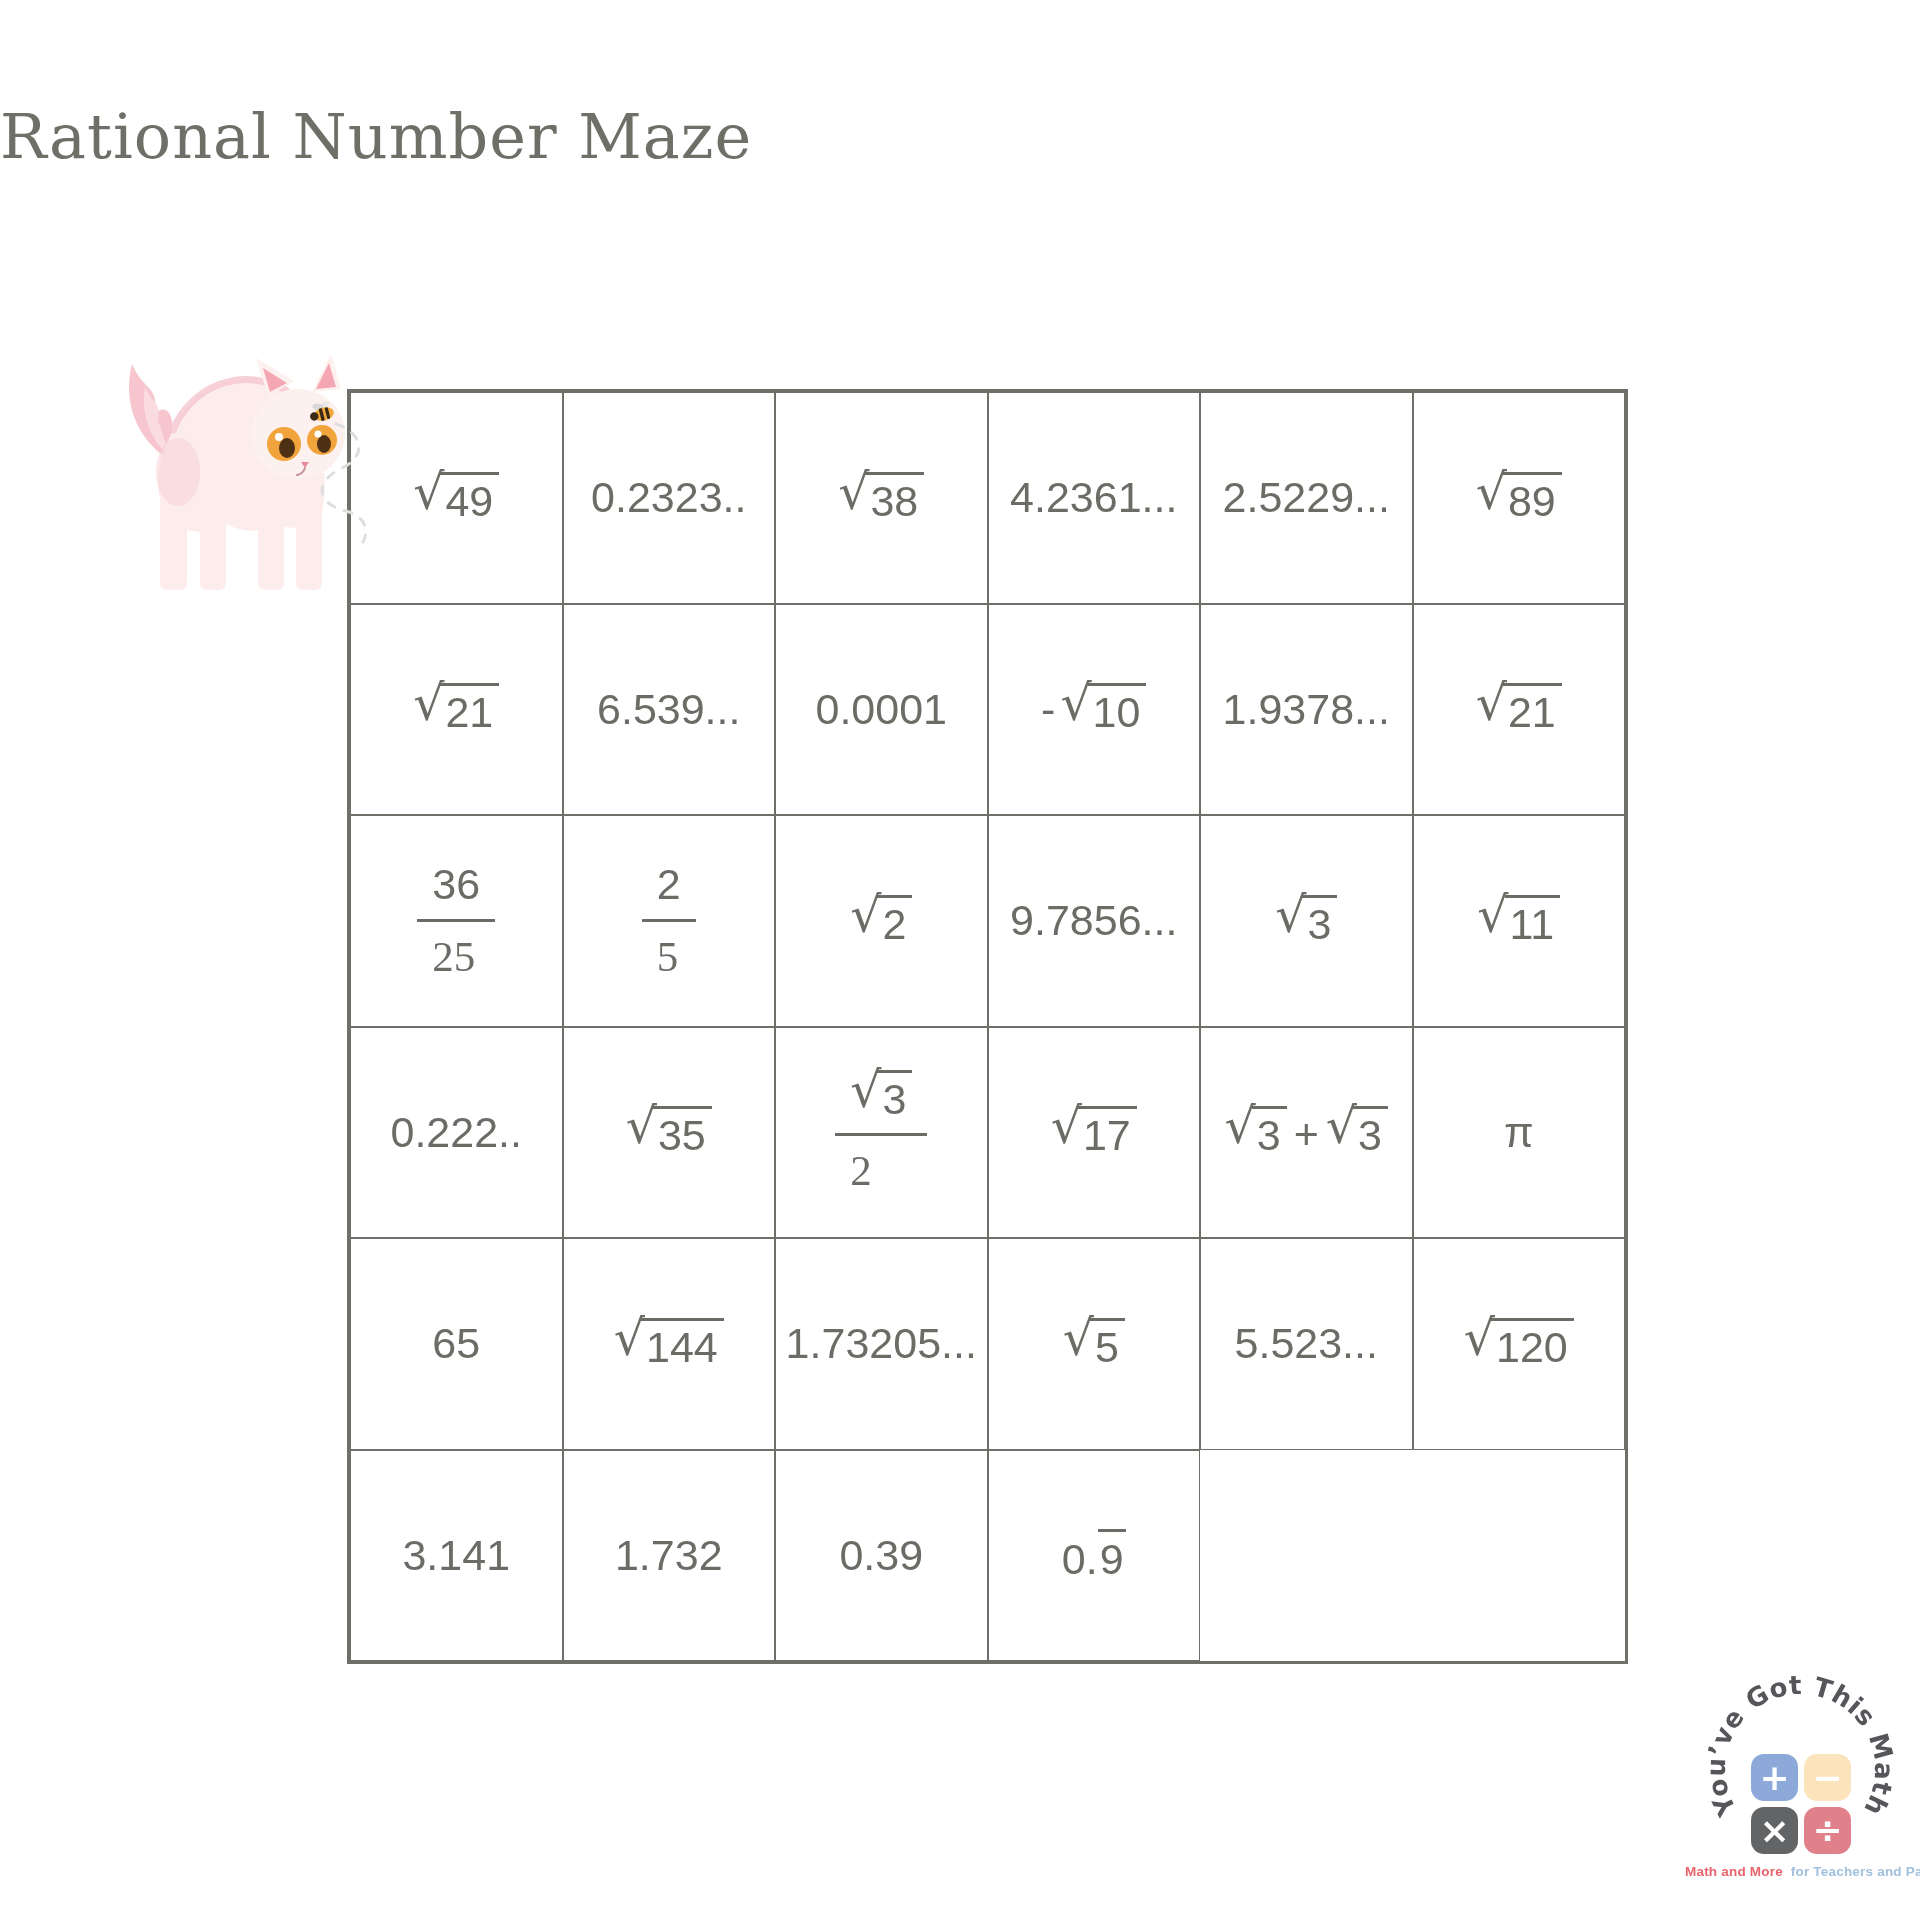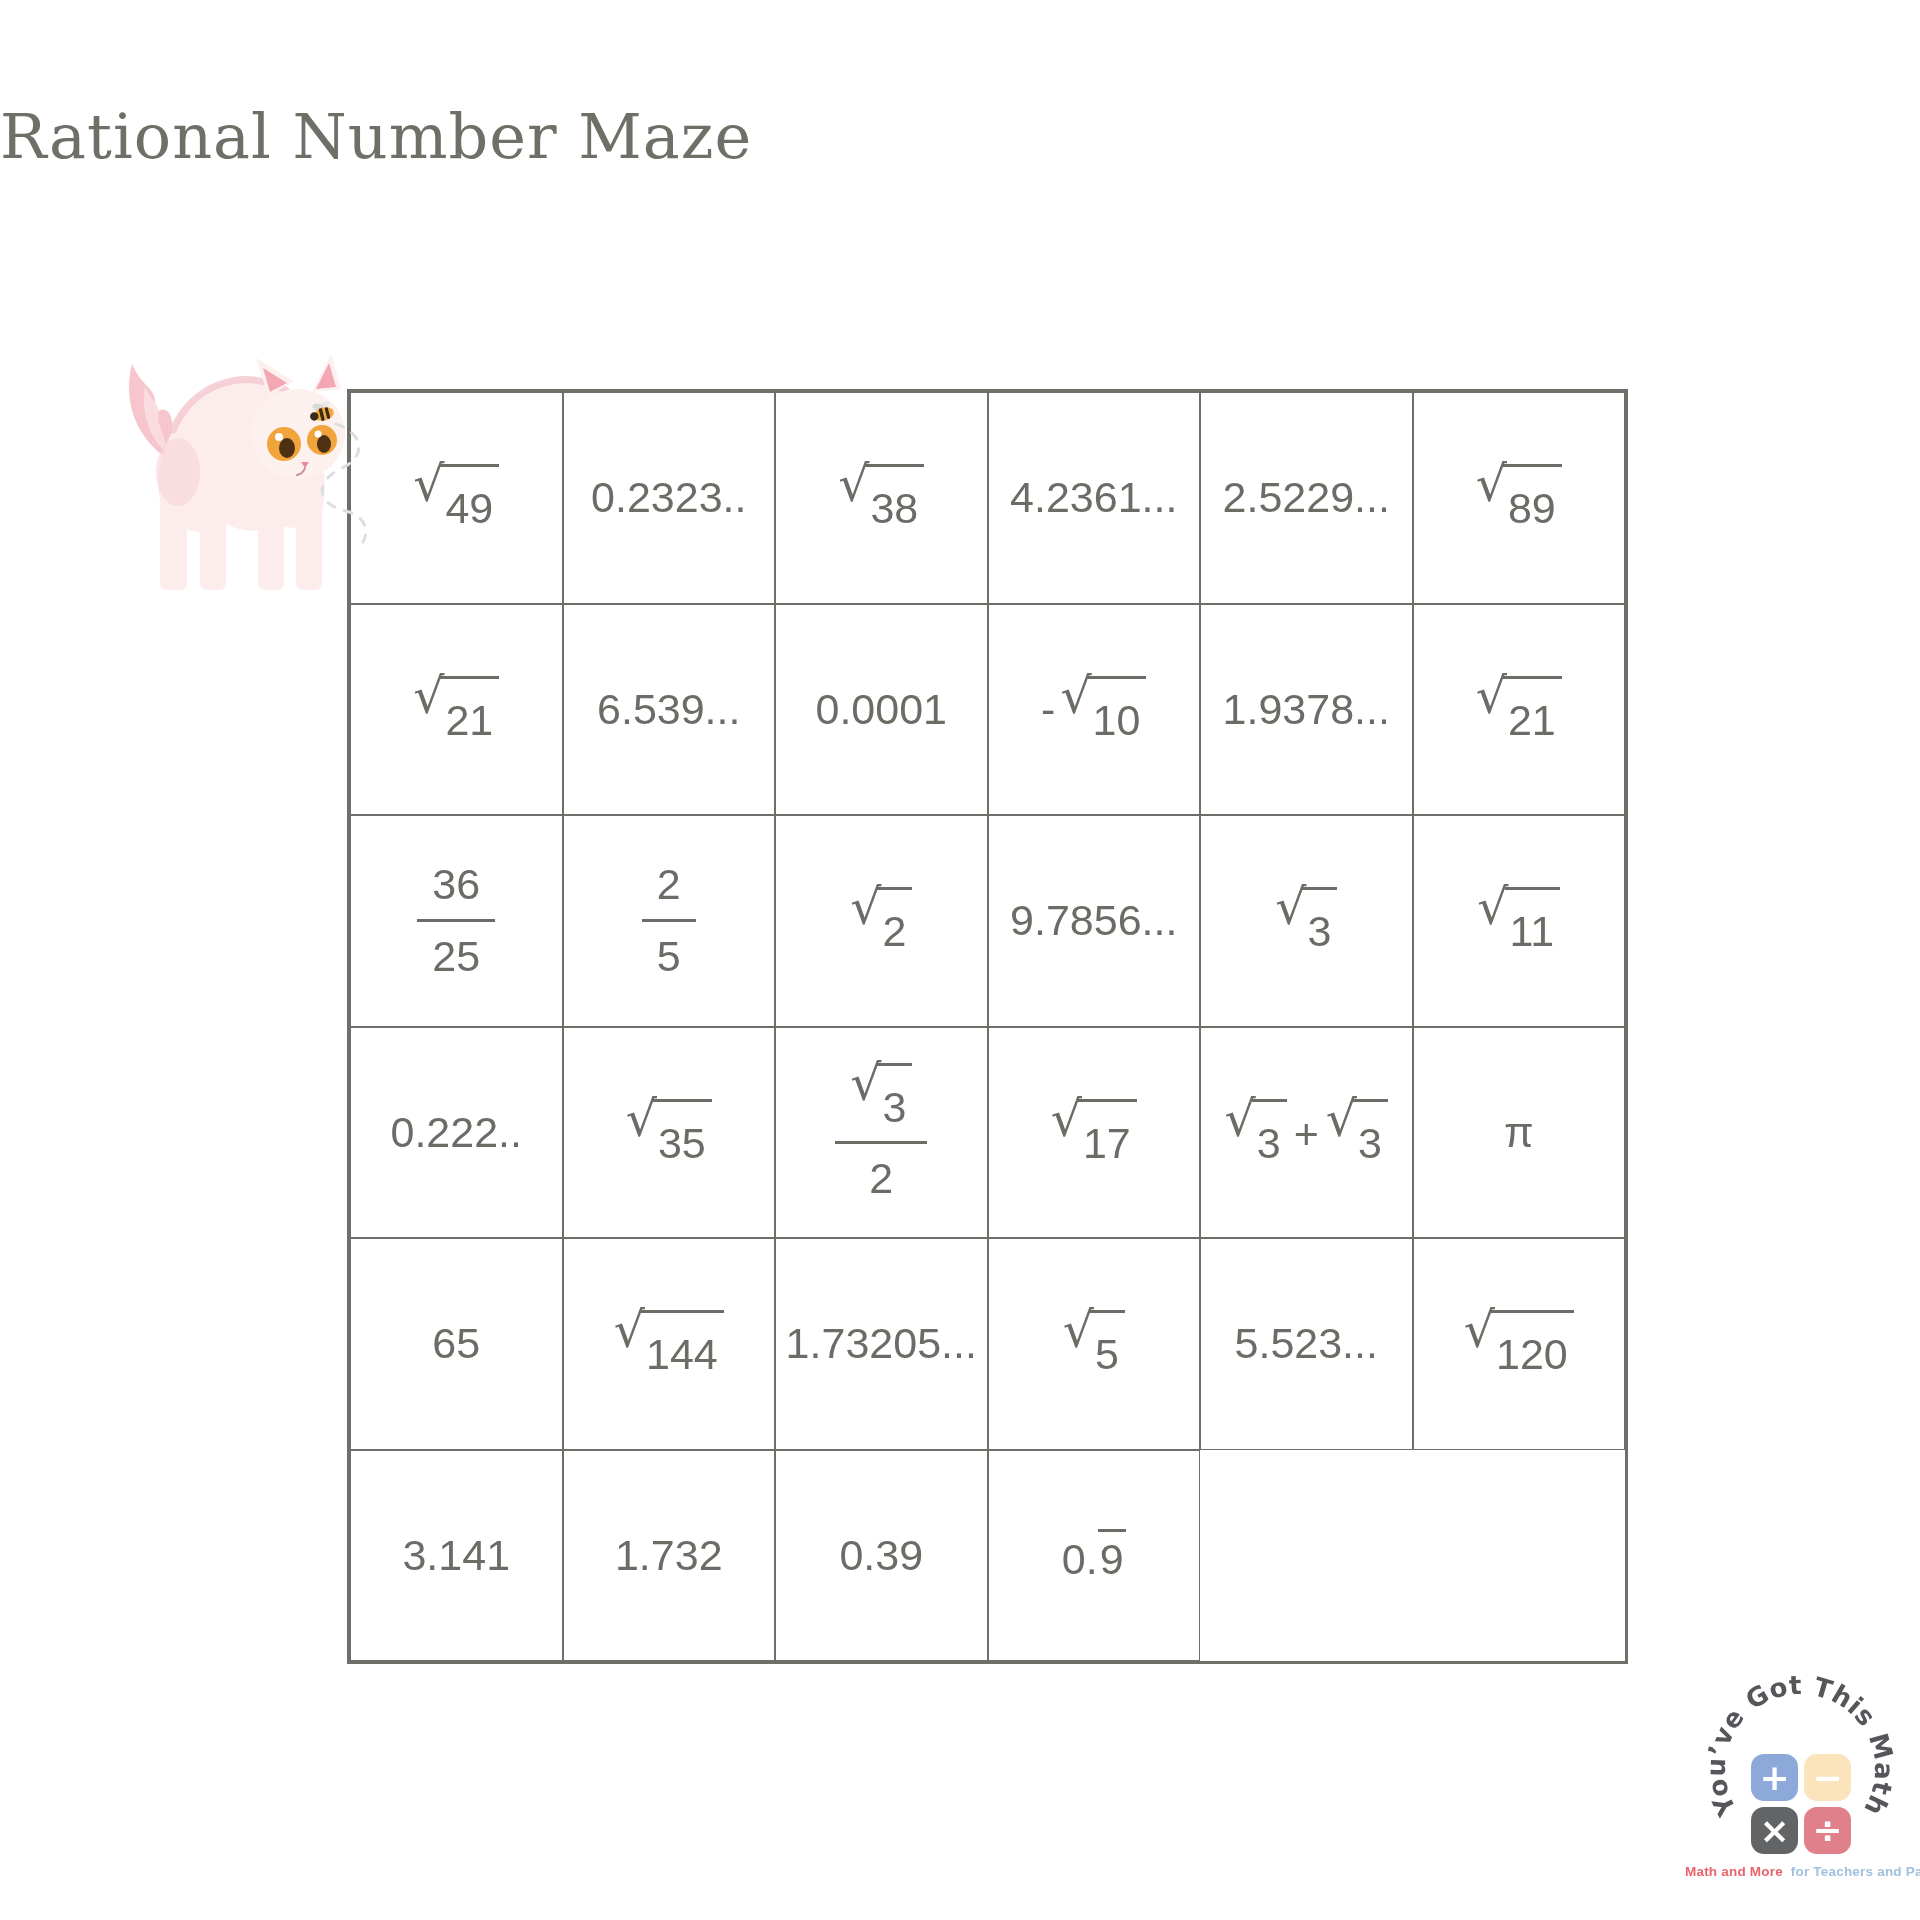--- a/index.html
+++ b/index.html
@@ -15,25 +15,25 @@
         display:grid;grid-template-columns:repeat(6,1fr);grid-template-rows:repeat(6,1fr);}
   .cell{box-sizing:border-box;border:1.5px solid var(--line,#6f6f6a);
         display:flex;align-items:center;justify-content:center;
         font-size:43px;color:var(--ink,#6c6c66);line-height:1;white-space:nowrap;}
   .v{line-height:1.1;}
   .pre{margin-right:5px;}
   .sqrtwrap{display:inline-flex;align-items:center;}
   .sqrt{display:inline-flex;align-items:flex-start;}
   .rsign{font-family:"DejaVu Sans",sans-serif;font-size:1.14em;line-height:1;
          margin-right:-4px;transform:translateY(-4px);}
-  .rad{line-height:1.05;border-top:3.5px solid currentColor;padding:19px 6px 0 5px;}
+  .rad{line-height:1.05;border-top:3.5px solid currentColor;padding:4px 6px 0 5px;}
   .frac{display:inline-flex;flex-direction:column;align-items:center;line-height:1;}
   .fnum{display:flex;justify-content:center;padding:0 15px 11px;}
-  .fden{display:flex;justify-content:center;align-self:stretch;
-        border-top:3.5px solid currentColor;padding:11px 15px 0;}
+  .fden{display:flex;justify-content:flex-start;align-self:stretch;
+        border-top:3.5px solid currentColor;padding:11px 15px 0;font-family:Liberation Serif, serif;}
   .frac .fnum .sqrt .rad{padding-bottom:0;}
   .addexpr{display:inline-flex;align-items:center;}
   .plus{margin:0 7px;transform:translateY(2px);}
   .barexpr{display:inline-flex;align-items:flex-end;}
   .ovl{border-top:3.5px solid currentColor;padding:6px 2px 0;line-height:1;}
   
   .cat-svg{position:absolute;left:100px;top:352px;width:362px;height:252px;z-index:2;pointer-events:none;}
   
   .logo{position:absolute;left:1685px;top:1674px;width:230px;height:218px;}
   .logo-arch{position:absolute;left:0;top:0;width:230px;height:215px;}

